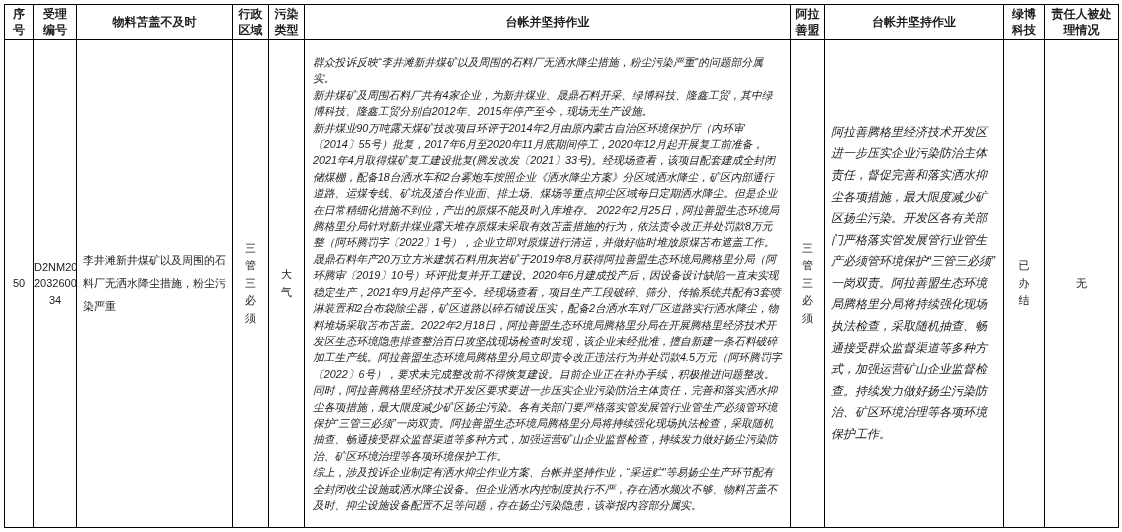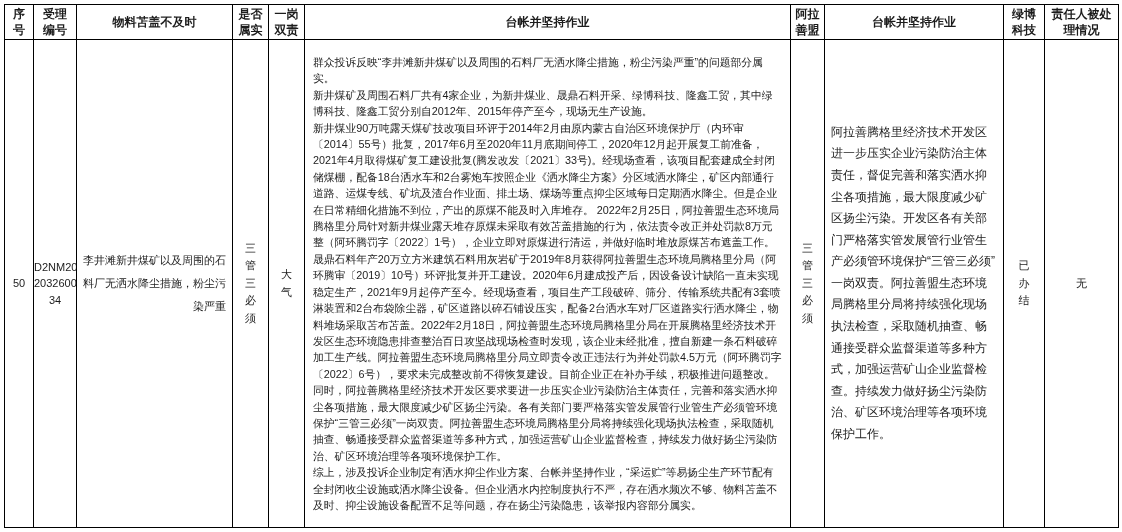--- a/index.html
+++ b/index.html
@@ -38,31 +38,32 @@
   td.prewrap { white-space: pre-line; }
   .vtext {
     display: inline-block;
     width: 1.2em;
     word-break: break-all;
     font-size: 11px;
     line-height: 1.6;
     text-align: center;
   }
   td.problem {
-    text-align: right;
+    text-align: left;
     padding: 0 6px;
     font-size: 11px;
     line-height: 2.1;
   }
   td.longtext {
     text-align: left;
     white-space: pre-line;
     padding: 2px 8px;
     font-size: 10.8px;
     line-height: 1.52;
+    font-style: italic;
   }
   td.longtext.rect { font-size: 12px; line-height: 1.8; padding: 2px 6px; }
 </style>
 </head>
 <body>
 
 <div class="sheet">
   <table class="report">
     <colgroup>
       <col style="width:29px">
@@ -74,22 +75,22 @@
       <col style="width:34px">
         <col style="width:179px">
         <col style="width:41px">
       <col style="width:74px">
     </colgroup>
     <thead>
       <tr>
         <th><span class="hw w1">序号</span></th>
         <th><span class="hw w2">受理编号</span></th>
         <th><span>物料苫盖不及时</span></th>
-        <th><span class="hw w2">是否属实</span></th>
-        <th><span class="hw w2">一岗双责</span></th>
+        <th><span class="hw w2">行政区域</span></th>
+        <th><span class="hw w2">污染类型</span></th>
         <th><span>台帐并坚持作业</span></th>
         <th><span class="hw w2">阿拉善盟</span></th>
         <th><span>台帐并坚持作业</span></th>
         <th><span class="hw w2">绿博科技</span></th>
         <th><span class="hw w5">责任人被处理情况</span></th>
       </tr>
     </thead>
     <tbody>
       <tr>
         <td class="small">50</td>

